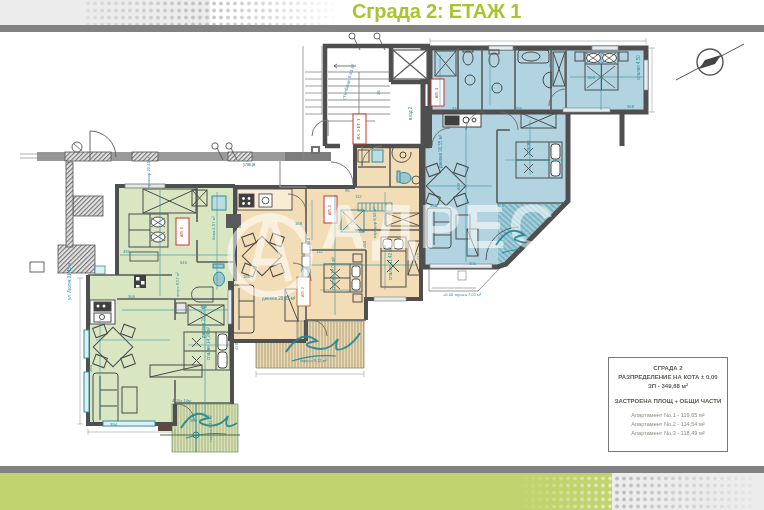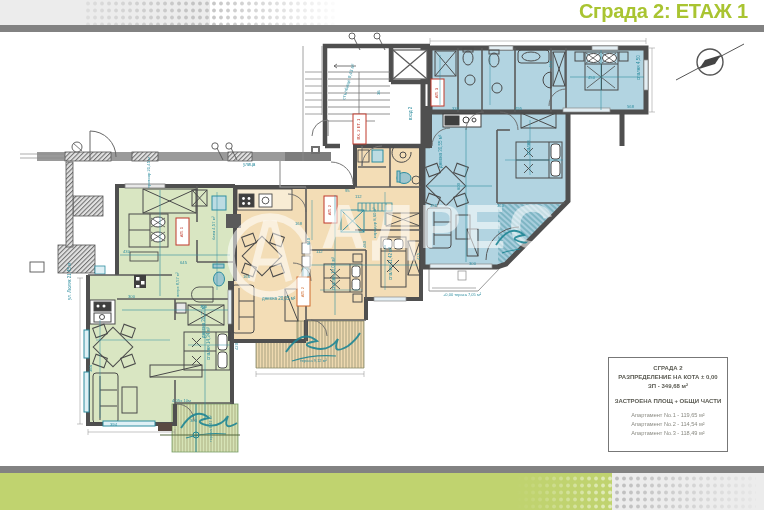--- a/index.html
+++ b/index.html
@@ -22,21 +22,21 @@
         <stop offset="0.75" stop-color="#fff" stop-opacity="0.55"></stop>
         <stop offset="1" stop-color="#fff" stop-opacity="0.05"></stop>
       </linearGradient>
 <mask id="hmask">
         <rect width="250" height="27" fill="url(#hfade)"></rect>
       </mask>
 </defs>
 <rect width="250" height="27" fill="url(#hd1)" mask="url(#hmask)"></rect>
 </svg>
 
-<div class="abs" style="left:380px;top:0px;width:368px;height:25px;text-align:right;font-size:20px;font-weight:bold;color:#a9c431;letter-spacing:-0.2px;">Сграда 2: ЕТАЖ 1</div>
+<div class="abs" style="left:352px;top:0px;width:368px;height:25px;text-align:left;font-size:20px;font-weight:bold;color:#a9c431;letter-spacing:-0.2px;">Сграда 2: ЕТАЖ 1</div>
 
 <div class="abs" style="left:0;top:25px;width:764px;height:7px;background:#828282;"></div>
 
 <svg class="abs" style="left:0;top:32px;" width="764" height="434" viewBox="0 32 764 434">
 <defs>
 <pattern id="hatchwall" width="3.2" height="3.2" patternUnits="userSpaceOnUse" patternTransform="rotate(45)">
 <rect width="3.2" height="3.2" fill="#e2e2e2"></rect>
         <line x1="0.5" y1="0" x2="0.5" y2="3.2" stroke="#707070" stroke-width="1.1"></line>
 </pattern>
 <pattern id="vhatchG" width="3" height="3" patternUnits="userSpaceOnUse">

